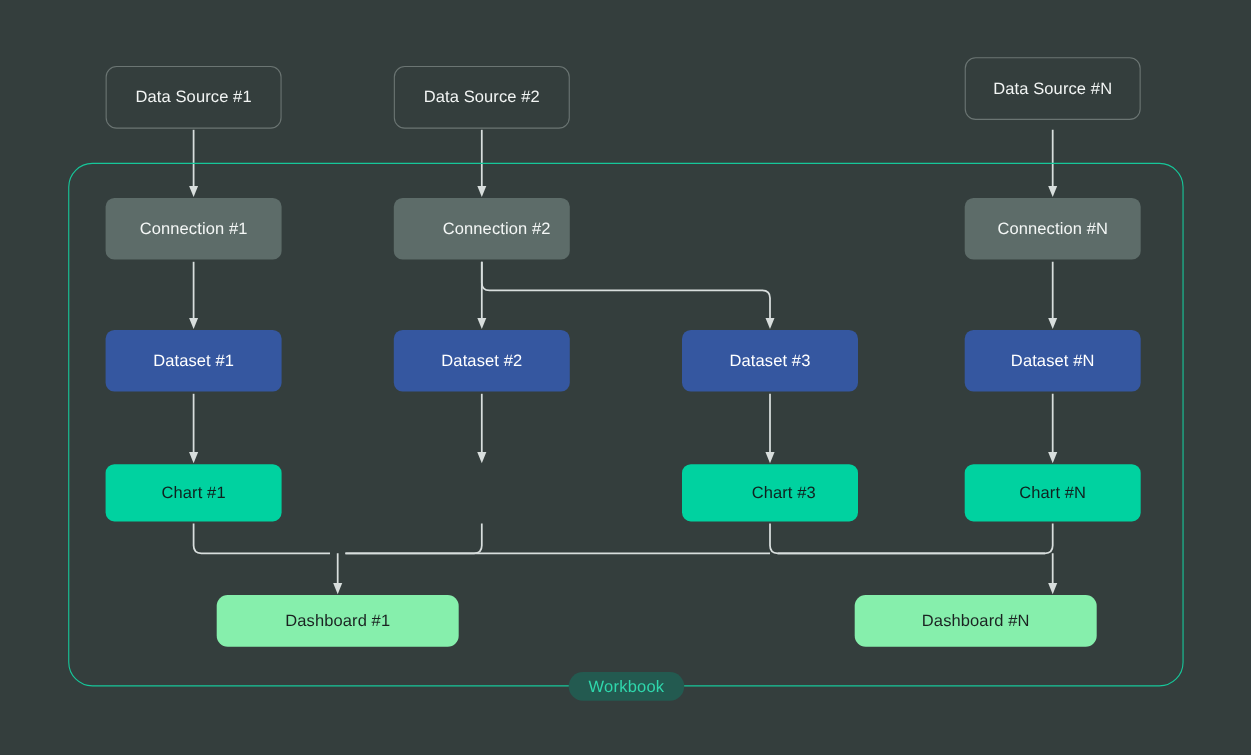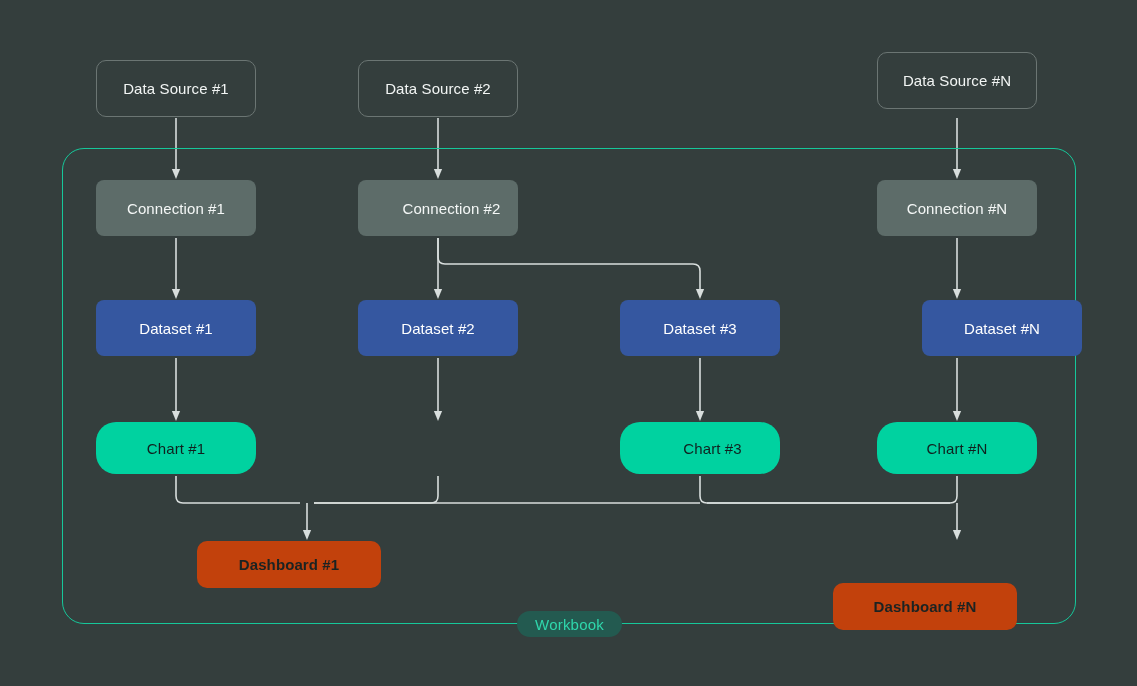--- a/index.html
+++ b/index.html
@@ -54,31 +54,30 @@
   .node-dataset {
     width: 160px;
     height: 56px;
     border-radius: 8px;
     background: #3557a0;
     color: #ffffff;
   }
   .node-chart {
     width: 160px;
     height: 52px;
-    border-radius: 20px;
+    border-radius: 8px;
     background: #00d2a0;
     color: #10211f;
   }
   .node-dashboard {
-    width: 184px;
+    width: 220px;
     height: 47px;
     border-radius: 10px;
-    background: #c2410c;
+    background: #86efac;
     color: #1b2322;
-    font-weight: bold;
   }
   .workbook-frame {
     position: absolute;
     left: 62px;
     top: 148px;
     width: 1014px;
     height: 476px;
     border: 1.5px solid #16c79a;
     border-radius: 22px;
     box-sizing: border-box;
@@ -165,38 +164,38 @@
 
   <div class="node node-dataset" style="left:96px; top:300px;">
     <span>Dataset #1</span>
   </div>
   <div class="node node-dataset" style="left:358px; top:300px;">
     <span>Dataset #2</span>
   </div>
   <div class="node node-dataset" style="left:620px; top:300px;">
     <span>Dataset #3</span>
   </div>
-  <div class="node node-dataset" style="left:877px; top:300px;margin-left:45px;">
+  <div class="node node-dataset" style="left:877px; top:300px;">
     <span>Dataset #N</span>
   </div>
 
   <div class="node node-chart" style="left:96px; top:422px;">
     <span>Chart #1</span>
   </div>
   <div class="node node-chart" style="left:620px; top:422px;padding-left:25px;">
     <span>Chart #3</span>
   </div>
   <div class="node node-chart" style="left:877px; top:422px;">
     <span>Chart #N</span>
   </div>
 
   <div class="node node-dashboard" style="left:197px; top:541px;">
     <span>Dashboard #1</span>
   </div>
-  <div class="node node-dashboard" style="left:833px; top:541px;margin-top:42px;">
+  <div class="node node-dashboard" style="left:777px; top:541px;">
     <span>Dashboard #N</span>
   </div>
 
   <div class="workbook-pill">
     <span>Workbook</span>
   </div>
 
 </div>
 
 </body></html>

